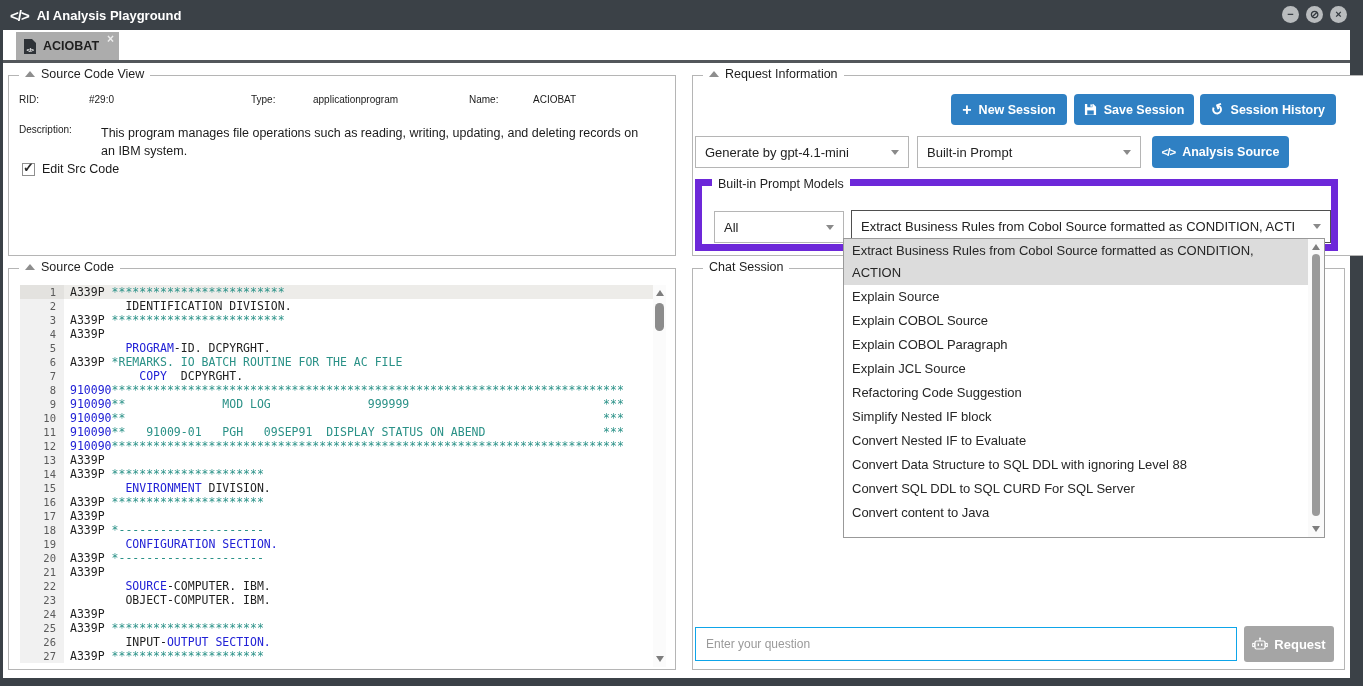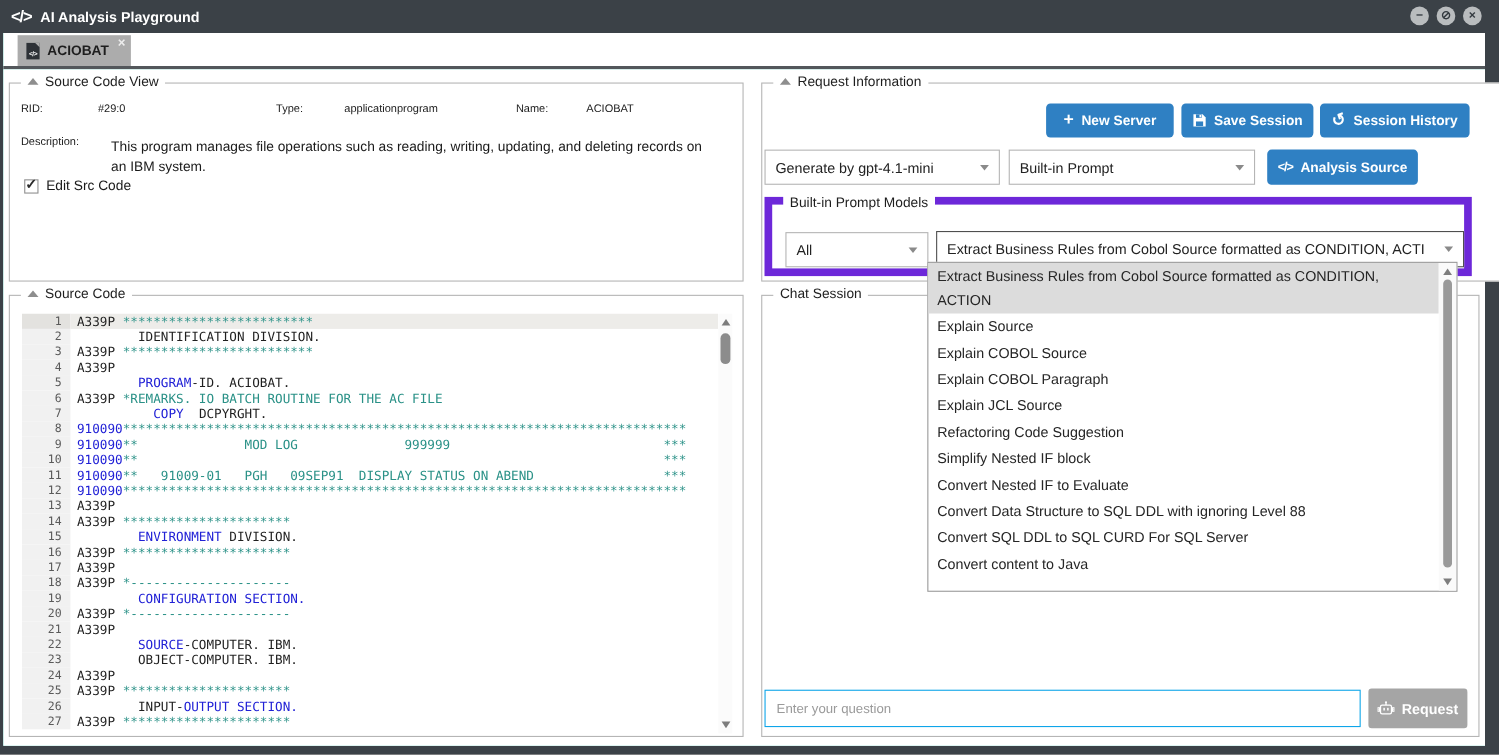--- a/index.html
+++ b/index.html
@@ -7,21 +7,21 @@
   .window{position:relative;width:1363px;height:686px;background:#3b4147;
     font-family:"Liberation Sans",sans-serif;overflow:hidden;}
   
   .titlebar{position:absolute;top:0;left:0;right:0;height:30px;display:flex;align-items:center;color:#fff;}
   .logo{margin-left:10px;font-weight:bold;font-size:15px;letter-spacing:-1px;}
   .apptitle{margin-left:8px;font-weight:bold;font-size:13px;}
   .winctrls{position:absolute;right:16px;top:6px;display:flex;gap:7px;}
   .ctrl{width:17px;height:17px;border-radius:50%;background:#b9bcbe;color:#343a40;
     display:flex;align-items:center;justify-content:center;font-size:11px;font-weight:bold;line-height:1;cursor:default;}
   
-  .content{position:absolute;top:30px;left:3px;right:13px;bottom:8px;background:#5eead4;}
+  .content{position:absolute;top:30px;left:3px;right:13px;bottom:8px;background:#3b82f6;}
   .tabbar{position:absolute;top:0;left:0;right:0;height:33px;background:#fff;border-bottom:3px solid #53575b;}
   .tab{position:absolute;left:13px;top:2px;width:103px;height:28px;background:#acacac;
     display:flex;align-items:center;padding-left:8px;}
   .tab-icon{width:12px;height:15px;background:#2e3237;position:relative;display:flex;align-items:flex-end;justify-content:center;flex:none;}
   .tab-icon::after{content:"";position:absolute;top:0;right:0;border-left:4px solid transparent;border-top:4px solid #acacac;}
   .tab-icon span{color:#fff;font-size:6px;font-weight:bold;line-height:8px;letter-spacing:-0.5px;}
   .tab-label{margin-left:7px;font-size:12.5px;font-weight:bold;color:#1e1e1e;}
   .tab-close{position:absolute;right:5px;top:0px;color:#ededed;font-size:12px;font-weight:bold;}
   .workspace{position:absolute;top:33px;left:0;right:0;bottom:0;background:#fff;}
   
@@ -151,21 +151,21 @@
         <div class="glegend">
           <span class="tri"></span>
           <span>Source Code</span>
         </div>
         <div class="editor">
           <div class="code-rows">
               <div class="crow cur"><div class="cnum">1</div><div class="ccode"><span class="sp">A339P </span><span class="sc">*************************</span></div></div>
               <div class="crow"><div class="cnum">2</div><div class="ccode"><span class="sp">        IDENTIFICATION DIVISION.</span></div></div>
               <div class="crow"><div class="cnum">3</div><div class="ccode"><span class="sp">A339P </span><span class="sc">*************************</span></div></div>
               <div class="crow"><div class="cnum">4</div><div class="ccode"><span class="sp">A339P</span></div></div>
-              <div class="crow"><div class="cnum">5</div><div class="ccode"><span class="sp">        </span><span class="sk">PROGRAM</span><span class="sp">-ID. ACIOBAT.</span></div></div>
+              <div class="crow"><div class="cnum">5</div><div class="ccode"><span class="sp">        </span><span class="sk">PROGRAM</span><span class="sp">-ID. DCPYRGHT.</span></div></div>
               <div class="crow"><div class="cnum">6</div><div class="ccode"><span class="sp">A339P </span><span class="sc">*REMARKS. IO BATCH ROUTINE FOR THE AC FILE</span></div></div>
               <div class="crow"><div class="cnum">7</div><div class="ccode"><span class="sp">          </span><span class="sk">COPY</span><span class="sp">  DCPYRGHT.</span></div></div>
               <div class="crow"><div class="cnum">8</div><div class="ccode"><span class="ss">910090</span><span class="sc">**************************************************************************</span></div></div>
               <div class="crow"><div class="cnum">9</div><div class="ccode"><span class="ss">910090</span><span class="sc">**              MOD LOG              999999                            ***</span></div></div>
               <div class="crow"><div class="cnum">10</div><div class="ccode"><span class="ss">910090</span><span class="sc">**                                                                     ***</span></div></div>
               <div class="crow"><div class="cnum">11</div><div class="ccode"><span class="ss">910090</span><span class="sc">**   91009-01   PGH   09SEP91  DISPLAY STATUS ON ABEND                 ***</span></div></div>
               <div class="crow"><div class="cnum">12</div><div class="ccode"><span class="ss">910090</span><span class="sc">**************************************************************************</span></div></div>
               <div class="crow"><div class="cnum">13</div><div class="ccode"><span class="sp">A339P</span></div></div>
               <div class="crow"><div class="cnum">14</div><div class="ccode"><span class="sp">A339P </span><span class="sc">**********************</span></div></div>
               <div class="crow"><div class="cnum">15</div><div class="ccode"><span class="sp">        </span><span class="sk">ENVIRONMENT</span><span class="sp"> DIVISION.</span></div></div>
@@ -190,21 +190,21 @@
         </div>
       </div>
 
       <div class="group" id="g-req">
         <div class="glegend">
           <span class="tri"></span>
           <span>Request Information</span>
         </div>
         <div class="bluebtn" id="btn-new">
           <span class="plus-ic">+</span>
-          <span>New Server</span>
+          <span>New Session</span>
         </div>
         <div class="bluebtn" id="btn-save">
           <svg width="13" height="13" viewBox="0 0 14 14">
               <path fill="#fff" d="M1 1h9l3 3v9H1z"></path>
               <rect x="3.5" y="8" width="7" height="4.5" fill="#2f80c3"></rect>
               <rect x="3.5" y="1" width="5.5" height="3.5" fill="#2f80c3"></rect>
               <rect x="6.9" y="1.5" width="1.6" height="2.5" fill="#fff"></rect>
             </svg>
           <span>Save Session</span>
         </div>

